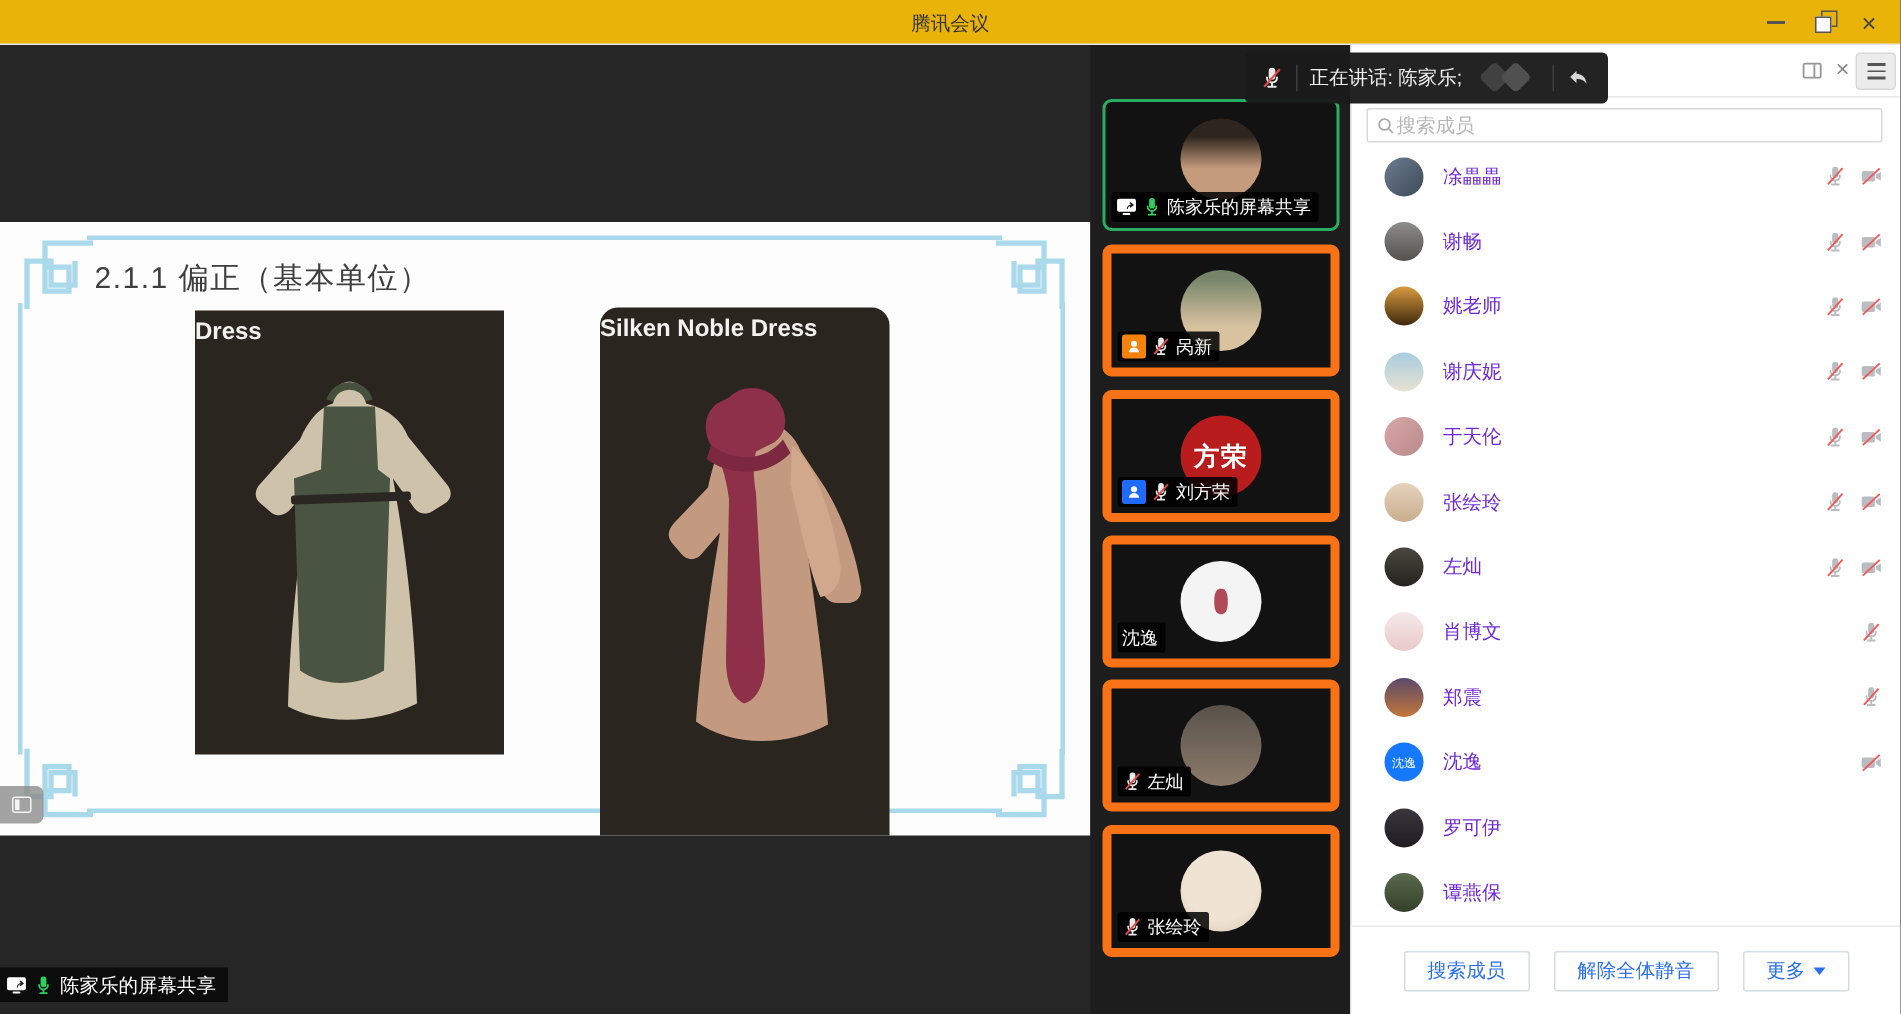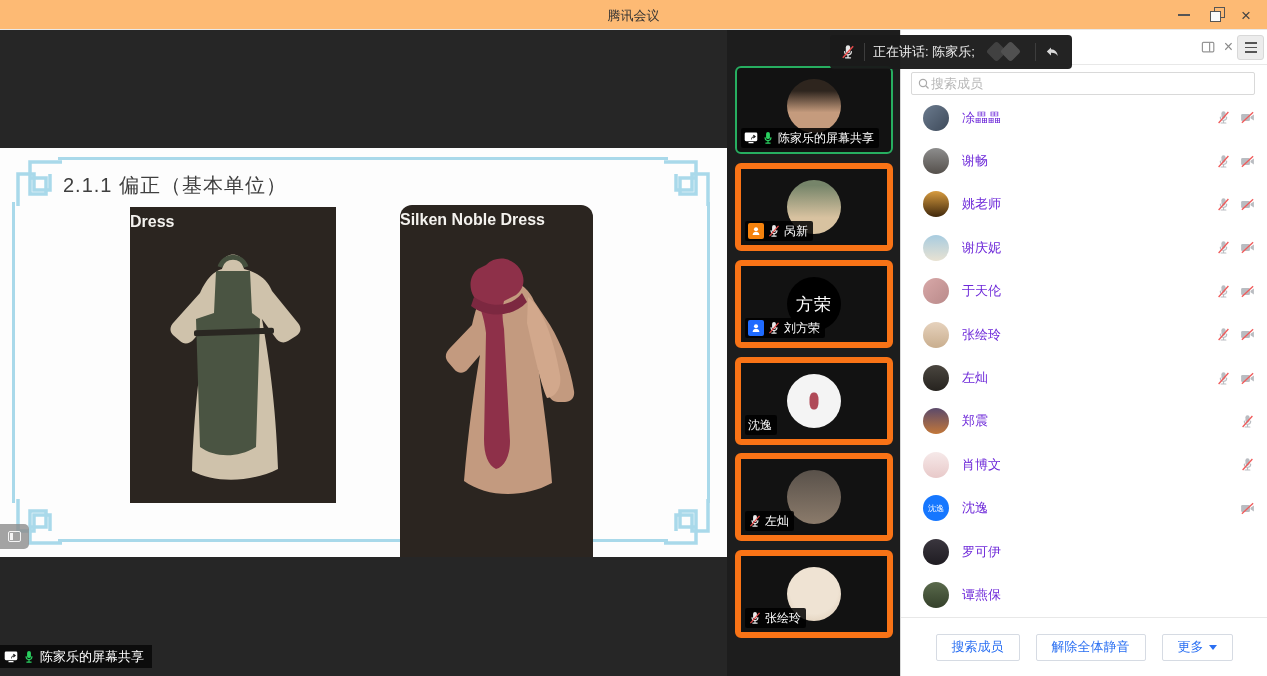--- a/index.html
+++ b/index.html
@@ -1,21 +1,21 @@
 <!DOCTYPE html>
 <html><head>
 <meta charset="utf-8">
 <style>
   * { margin:0; padding:0; box-sizing:border-box; }
   html,body { width:1267px; height:676px; overflow:hidden; }
   body { font-family:"Liberation Sans","DejaVu Sans",sans-serif; }
   #app { position:relative; width:1267px; height:676px; background:#262626; overflow:hidden; }
 
   
-  .titlebar { position:absolute; left:0; top:0; width:1267px; height:30px; background:#fdba74; border-bottom:1px solid #e9e9e9; z-index:40; }
+  .titlebar { position:absolute; left:0; top:0; width:1267px; height:30px; background:#eab308; border-bottom:1px solid #e9e9e9; z-index:40; }
   .titlebar .title { position:absolute; left:0; right:0; top:7px; text-align:center; font-size:13px; color:#333; }
   .winctl { position:absolute; top:0; height:30px; width:30px; display:flex; align-items:center; justify-content:center; cursor:pointer; }
   .winctl.min { right:68px; } .winctl.max { right:36px; } .winctl.close { right:6px; }
   .bar-min { width:12px; height:2px; background:#555; }
   .sq { position:relative; width:10px; height:10px; }
   .sq:before { content:""; position:absolute; left:3px; top:-3px; width:9px; height:9px; border:1.5px solid #555; }
   .sq:after { content:""; position:absolute; left:-1px; top:1px; width:9px; height:9px; border:1.5px solid #555; background:#fbfbfb; }
   .x-glyph { font-size:17px; color:#444; line-height:1; }
 
   
@@ -224,21 +224,21 @@
             </svg>
           </span>
         <svg class="icon14" viewBox="0 0 16 16">
             <use href="#mic-light"></use>
           </svg>
         <span class="txt">呙新</span>
       </div>
     </div>
 
     <div class="tile" style="top:230px">
-      <div class="tavatar" style="background: #000000;">
+      <div class="tavatar" style="background: #b91c1c; font-weight: bold;">
         <span class="avtext-lg">方荣</span>
       </div>
       <div class="tlabel">
         <span class="badge blue">
             <svg class="icon12" viewBox="0 0 16 16">
               <use href="#person"></use>
             </svg>
           </span>
         <svg class="icon14" viewBox="0 0 16 16">
             <use href="#mic-light"></use>
@@ -386,32 +386,32 @@
           <svg class="icon15" viewBox="0 0 16 16">
               <use href="#mic-gray"></use>
             </svg>
           <svg class="icon15" viewBox="0 0 16 16">
               <use href="#cam-gray"></use>
             </svg>
         </span>
       </div>
 
       <div class="mrow">
+        <span class="mavatar" style="background: linear-gradient(rgb(246, 233, 233), rgb(232, 201, 201));"></span>
+        <span class="mname">肖博文</span>
+        <span class="micons">
+          <svg class="icon15" viewBox="0 0 16 16">
+              <use href="#mic-gray"></use>
+            </svg>
+        </span>
+      </div>
+
+      <div class="mrow">
         <span class="mavatar" style="background: linear-gradient(rgb(91, 74, 107), rgb(194, 119, 58));"></span>
         <span class="mname">郑震</span>
-        <span class="micons">
-          <svg class="icon15" viewBox="0 0 16 16">
-              <use href="#mic-gray"></use>
-            </svg>
-        </span>
-      </div>
-
-      <div class="mrow">
-        <span class="mavatar" style="background: linear-gradient(rgb(246, 233, 233), rgb(232, 201, 201));"></span>
-        <span class="mname">肖博文</span>
         <span class="micons">
           <svg class="icon15" viewBox="0 0 16 16">
               <use href="#mic-gray"></use>
             </svg>
         </span>
       </div>
 
       <div class="mrow">
         <span class="mavatar" style="background: rgb(22, 119, 255);">
           <span class="avtext">沈逸</span>

